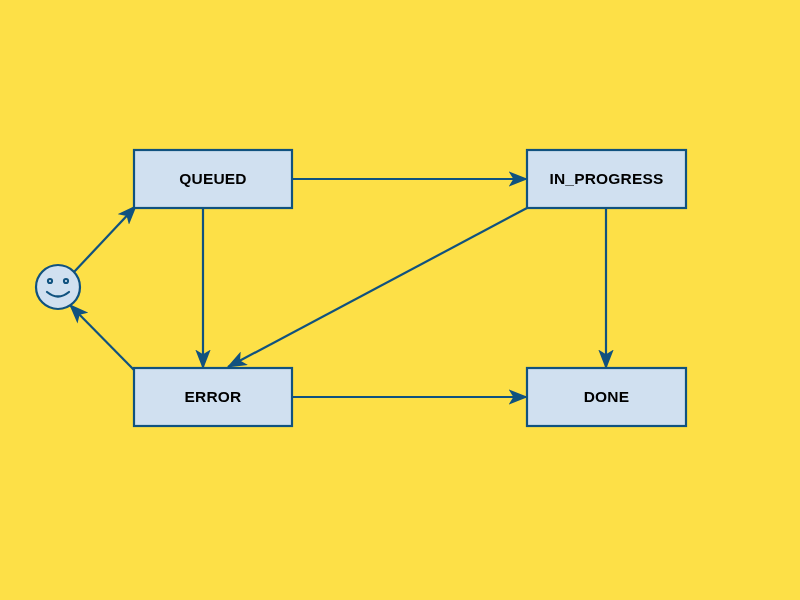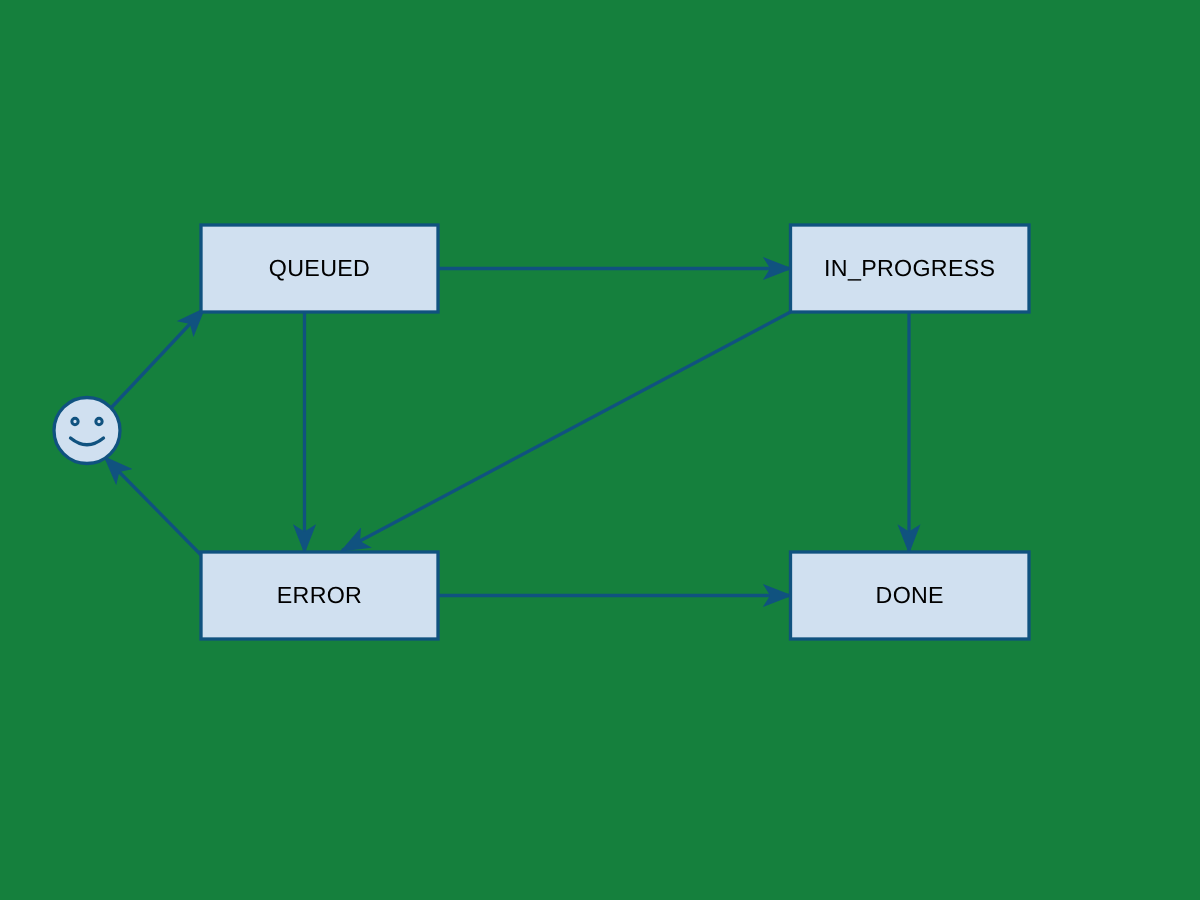--- a/index.html
+++ b/index.html
@@ -11,21 +11,22 @@
   body {
     width: 800px;
     height: 600px;
     overflow: hidden;
     font-family: "Liberation Sans", sans-serif;
   }
   #diagram-canvas {
     position: relative;
     width: 800px;
     height: 600px;
-    background: #15803d;
+    background: #fde047;
+    font-weight: bold;
   }
   #diagram-svg {
     position: absolute;
     left: 0;
     top: 0;
     width: 800px;
     height: 600px;
   }
   .state-node rect {
     fill: #d0e0f0;

